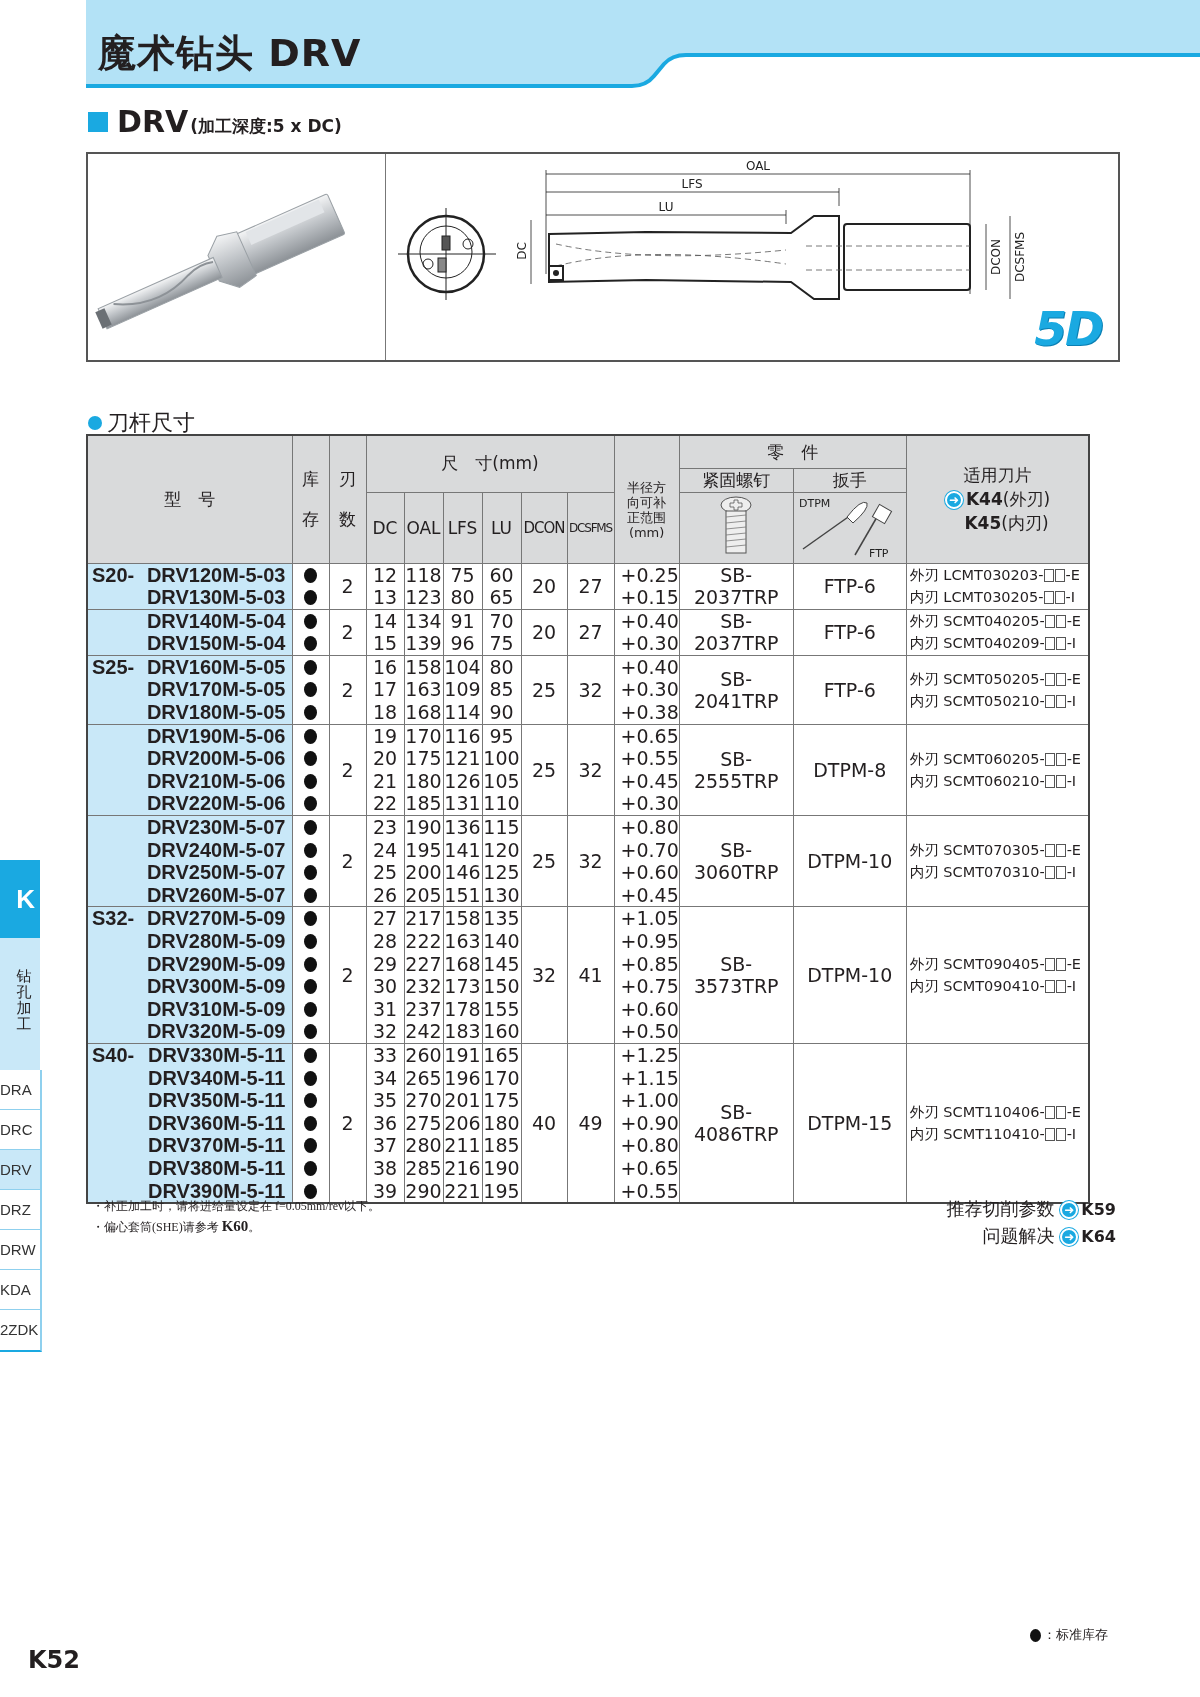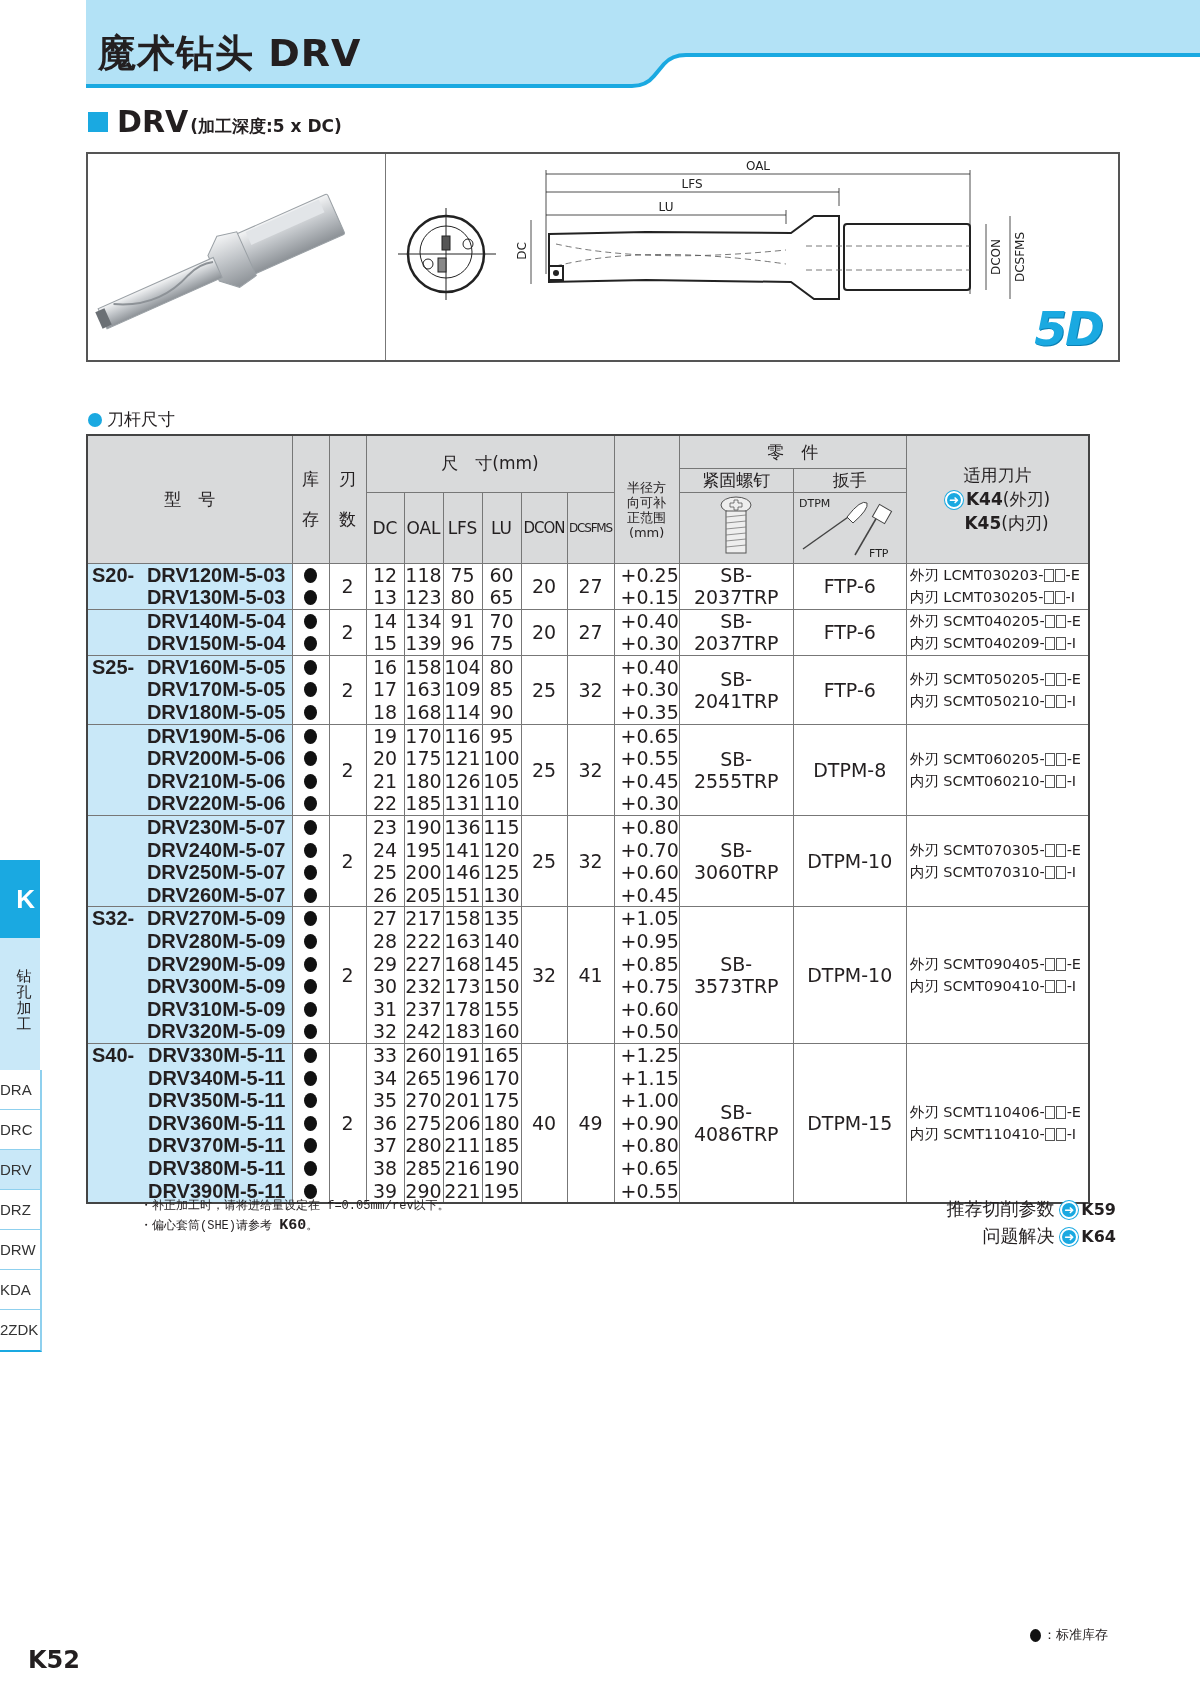--- a/index.html
+++ b/index.html
@@ -18,21 +18,21 @@
   .subtitle .small { font-size: 17px; font-weight: bold; margin-left: 2px; font-family: "DejaVu Sans", sans-serif; }
 
   
   .figure-box { position: absolute; left: 86px; top: 152px; width: 1034px; height: 210px; border: 2px solid #555; background: #fff; }
   .fig-divider { position: absolute; left: 297px; top: 0; width: 1px; height: 206px; background: #777; }
   .fig-photo { position: absolute; left: 0; top: 0; width: 296px; height: 206px; }
   .fig-drawing { position: absolute; left: 298px; top: 0; width: 732px; height: 206px; }
   .badge-5d { position: absolute; right: 16px; bottom: 4px; font-size: 47px; font-weight: bold; font-style: italic; color: #1aa9e1; font-family: "DejaVu Sans", sans-serif; letter-spacing: -2px; text-shadow: 1px 1px 0 #0a7fb3; }
 
   
-  .section-label { position: absolute; left: 88px; top: 408px; display: flex; align-items: center; font-size: 17px; font-family: "DejaVu Sans", sans-serif; }
+  .section-label { position: absolute; left: 88px; top: 408px; display: flex; align-items: center; font-size: 22px; font-family: "DejaVu Sans", sans-serif; }
   .section-label .dot { width: 14px; height: 14px; border-radius: 50%; background: #1aa9e1; margin-right: 5px; }
 
   
   table.spec { position: absolute; left: 86px; top: 434px; border-collapse: collapse; border: 2px solid #444; table-layout: fixed; font-family: "DejaVu Sans", sans-serif; }
   table.spec td, table.spec th { border: 1px solid #777; padding: 0; text-align: center; vertical-align: middle; }
   table.spec th { background: #d9dadb; font-weight: normal; font-size: 17px; }
   .th-small { font-size: 13px !important; line-height: 15px; }
   .th-narrow { font-size: 15px !important; letter-spacing: -1px; }
   .th-vnarrow { font-size: 12px !important; letter-spacing: -1.2px; }
   .model-cell { background: #c9e8f8; text-align: right !important; font-weight: bold; font-size: 20px; padding-right: 6px !important; white-space: nowrap; font-family: "Liberation Sans", sans-serif; }
@@ -41,21 +41,21 @@
   .stack div { height: 22.6px; line-height: 22.6px; white-space: nowrap; }
   .stock-dot { display: inline-block; width: 13px; height: 15px; border-radius: 50%; background: #111; vertical-align: middle; }
   .num-stack div { font-size: 19px; }
   .adj div { font-size: 19px; text-align: center; padding-left: 3px; }
   .part { font-size: 19px; }
   .insert { text-align: left !important; padding-left: 3px !important; font-size: 14.5px; line-height: 22px; white-space: nowrap; }
   .insert .box { display: inline-block; width: 10px; height: 13px; border: 1px solid #555; margin: 0 1px -2px 0; }
   .ref-arrow { display: inline-block; width: 18px; height: 18px; border-radius: 50%; background: #1aa9e1; border: 2px solid #fff; box-shadow: 0 0 0 1px #1aa9e1; color: #fff; font-size: 12px; line-height: 15px; text-align: center; vertical-align: middle; margin-right: 3px; }
 
   
-  .notes { position: absolute; left: 92px; top: 1196px; font-size: 12px; line-height: 20px; font-family: Liberation Mono, monospace; margin-left: 48px; }
+  .notes { position: absolute; left: 92px; top: 1196px; font-size: 12px; line-height: 20px; font-family: Liberation Serif, serif; }
   .notes b { font-size: 15px; }
   .refs { position: absolute; right: 84px; top: 1196px; text-align: right; font-size: 18px; line-height: 26px; font-family: "DejaVu Sans", sans-serif; }
   .refs b { font-size: 16px; }
 
   
   .side-k { position: absolute; left: 0; top: 860px; width: 40px; height: 78px; background: #1aa9e1; color: #fff; font-size: 26px; font-weight: bold; text-align: right; padding-right: 5px; line-height: 78px; }
   .side-cat { position: absolute; left: 0; top: 938px; width: 40px; height: 132px; background: #c9e8f8; font-size: 15px; text-align: right; padding-right: 8px; padding-top: 30px; line-height: 16px; }
   .side-cat span { display: inline-block; width: 16px; text-align: center; }
   .side-nav { position: absolute; left: 0; top: 1070px; width: 42px; border-right: 2px solid #8fd0ee; border-bottom: 2px solid #1aa9e1; }
   .side-nav div { height: 40px; line-height: 40px; border-bottom: 1px solid #8fd0ee; font-size: 15px; text-align: right; padding-right: 10px; color: #333; background: #fff; }
@@ -380,21 +380,21 @@
             <div>85</div>
             <div>90</div>
           </div>
         </td>
         <td class="num"><span>25</span></td>
         <td class="num"><span>32</span></td>
         <td class="adj">
           <div class="stack">
             <div>+0.40</div>
             <div>+0.30</div>
-            <div>+0.35</div>
+            <div>+0.38</div>
           </div>
         </td>
         <td class="part"><span>SB-2041TRP</span></td>
         <td class="part"><span>FTP-6</span></td>
         <td class="insert">
           <div><span>外刃 SCMT050205-</span><span class="box"></span><span class="box"></span><span>-E</span></div>
           <div><span>内刃 SCMT050210-</span><span class="box"></span><span class="box"></span><span>-I</span></div>
         </td>
       </tr>
       <tr class="group" style="height: 90.4px;">

